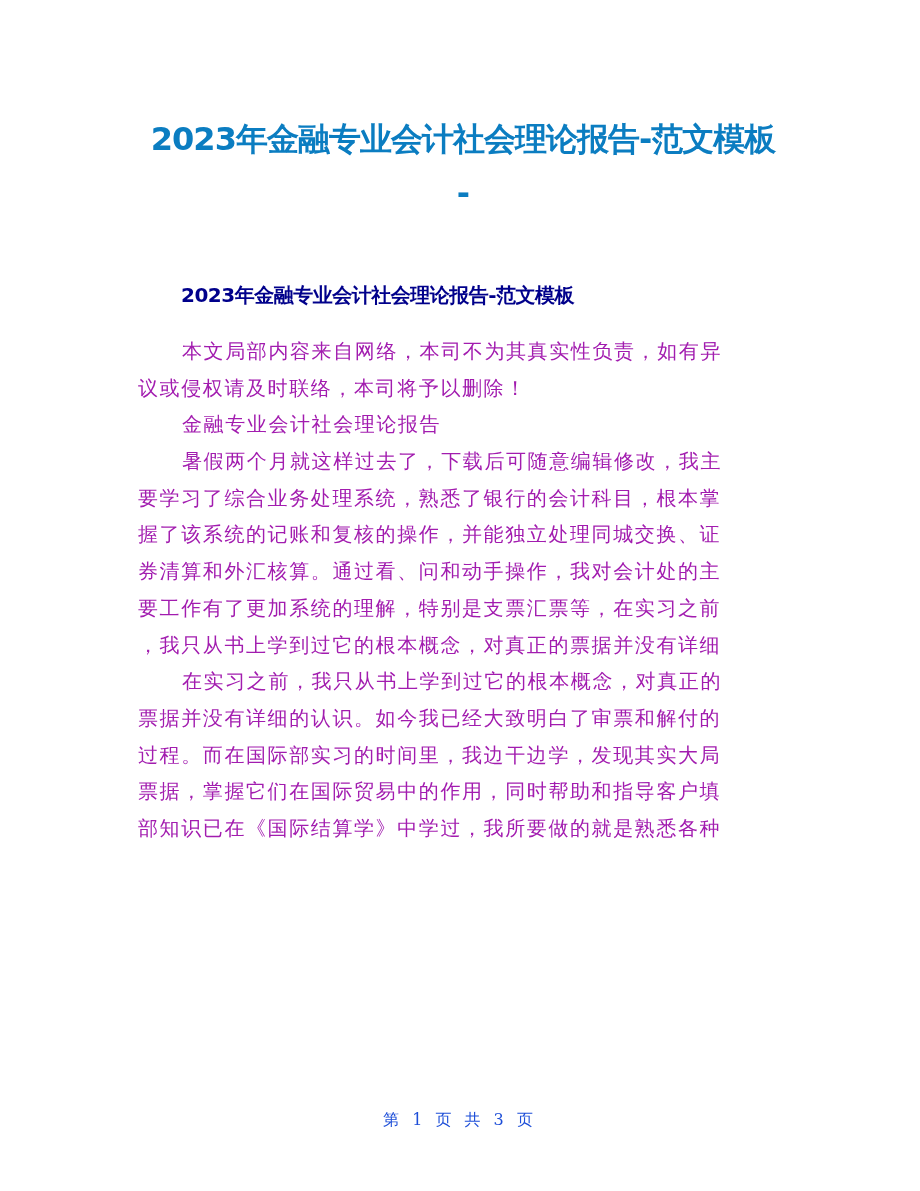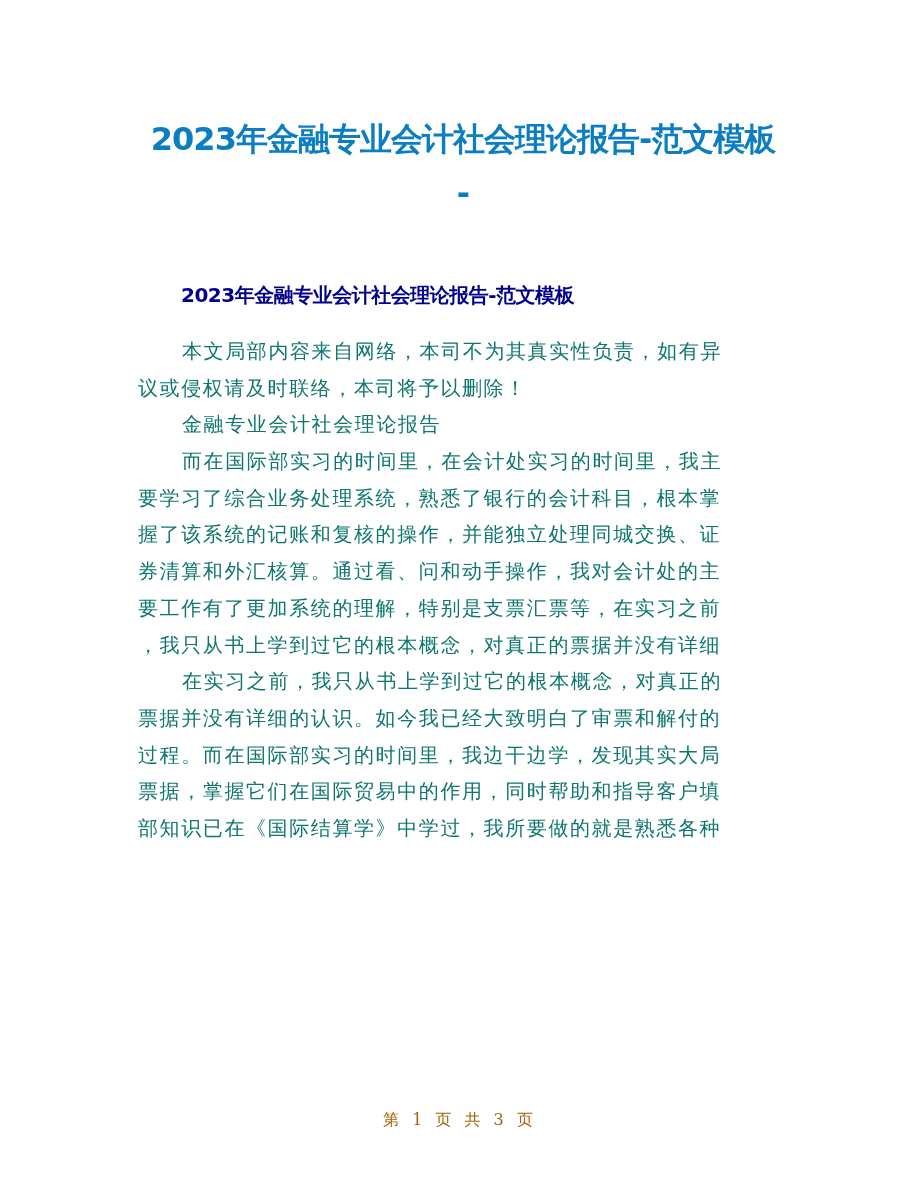--- a/index.html
+++ b/index.html
@@ -37,38 +37,38 @@
       line-height: 34px;
       color: #00008b;
       letter-spacing: -0.5px;
       white-space: nowrap;
     }
     .body-text {
       position: absolute;
       left: 138px;
       width: 646px;
       font-size: 20px;
-      color: #0f766e;
+      color: #a21caf;
     }
     .line {
       height: 36.7px;
       line-height: 36.7px;
       white-space: nowrap;
       overflow: visible;
       letter-spacing: 1.6px;
     }
     .indent { padding-left: 44px; }
     .footer {
       position: absolute;
       left: 0;
       top: 1110px;
       width: 920px;
       text-align: center;
       font-size: 16px;
-      color: #a16207;
+      color: #1d4ed8;
       letter-spacing: 4px;
     }
   </style>
 </head>
 <body>
 
 <div class="page-title">
   <div>2023年金融专业会计社会理论报告-范文模板</div>
   <div>-</div>
 </div>
@@ -76,21 +76,21 @@
 <div class="subtitle">2023年金融专业会计社会理论报告-范文模板</div>
 
 <div class="body-text" style="top: 333px;">
   <div>
     <div class="line indent">本文局部内容来自网络，本司不为其真实性负责，如有异</div>
     <div class="line">议或侵权请及时联络，本司将予以删除！</div>
   </div>
   <div class="line indent">金融专业会计社会理论报告</div>
 
   <div>
-    <div class="line indent">而在国际部实习的时间里，在会计处实习的时间里，我主</div>
+    <div class="line indent">暑假两个月就这样过去了，下载后可随意编辑修改，我主</div>
     <div class="line">要学习了综合业务处理系统，熟悉了银行的会计科目，根本掌</div>
     <div class="line">握了该系统的记账和复核的操作，并能独立处理同城交换、证</div>
     <div class="line">券清算和外汇核算。通过看、问和动手操作，我对会计处的主</div>
     <div class="line">要工作有了更加系统的理解，特别是支票汇票等，在实习之前</div>
     <div class="line">，我只从书上学到过它的根本概念，对真正的票据并没有详细</div>
   </div>
 
   <div style="">
     <div class="line indent">在实习之前，我只从书上学到过它的根本概念，对真正的</div>
     <div class="line">票据并没有详细的认识。如今我已经大致明白了审票和解付的</div>

